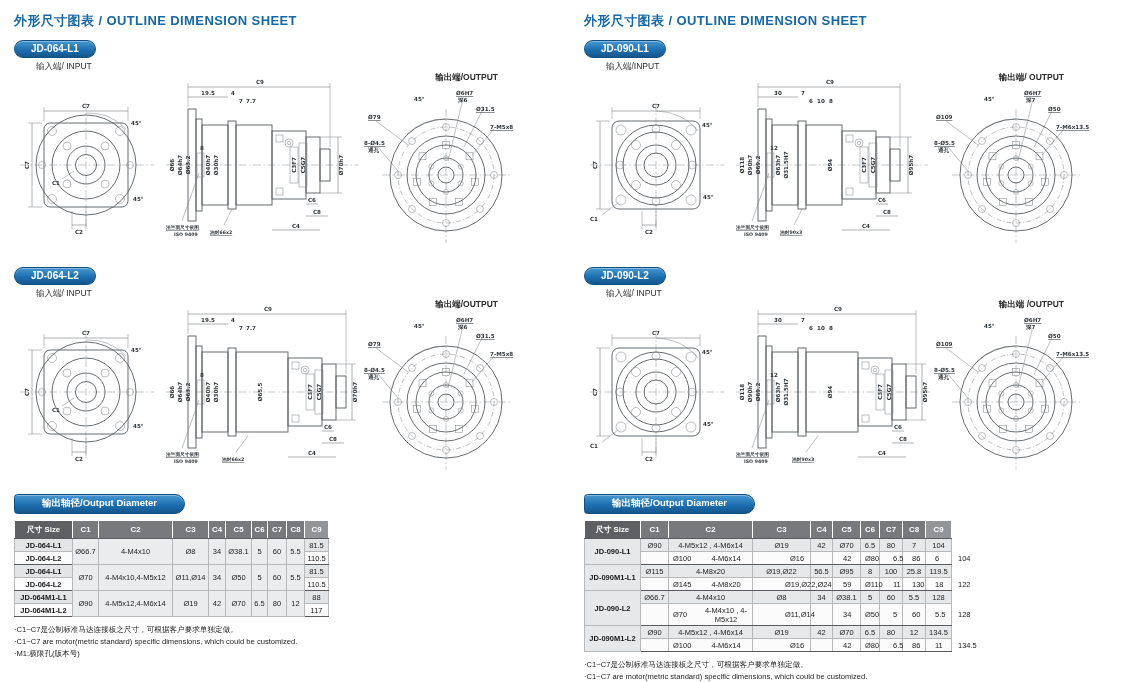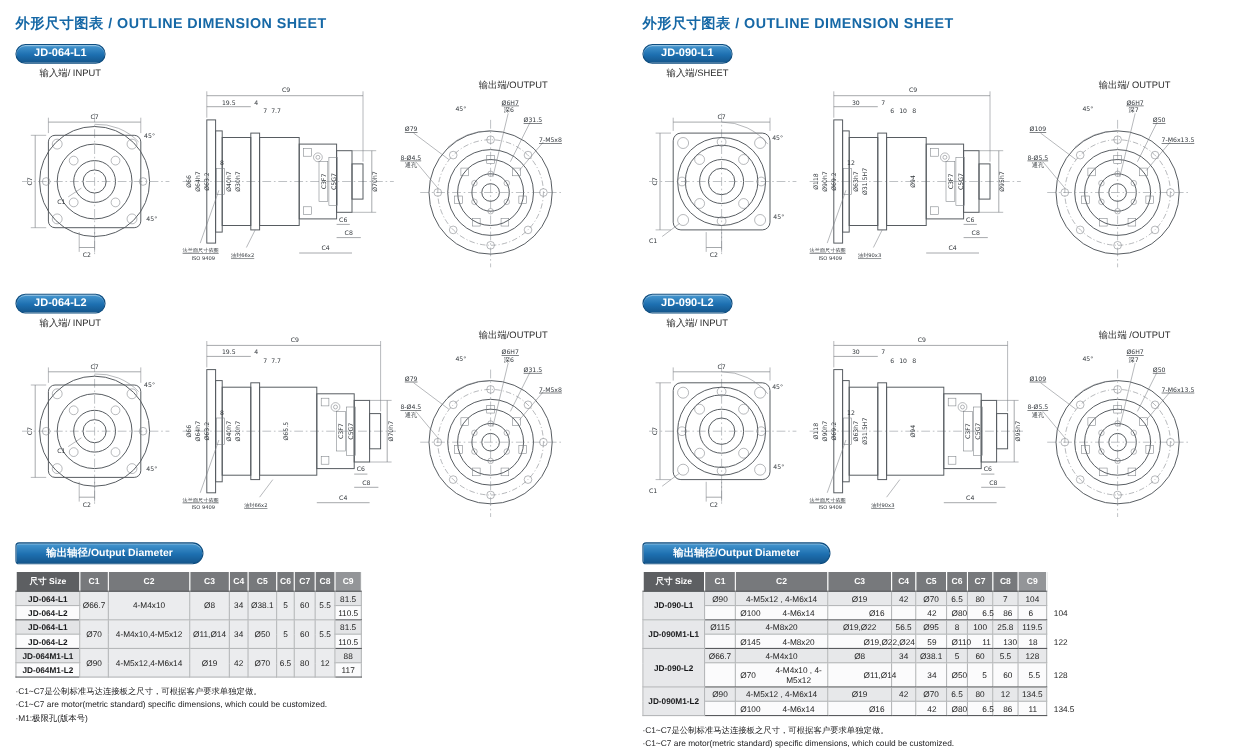--- a/index.html
+++ b/index.html
@@ -6,21 +6,21 @@
   .page{width:1133px;height:682px;background:#fff;position:relative;display:flex;
         font-family:"Liberation Sans",sans-serif;overflow:hidden;}
   .col{width:566px;box-sizing:border-box;padding:10px 6px 0 14px;position:relative;}
   .col.right{padding-left:18px;}
   .sheet-title{font-size:13px;font-weight:bold;color:#1668a6;letter-spacing:.4px;margin:2px 0 8px 0;}
   .badge{display:inline-block;background:linear-gradient(180deg,#4798d0 0%,#1d6fb0 55%,#14568c 100%);
          color:#fff;font-weight:bold;font-size:10px;padding:2px 16px 3px;border-radius:9px;
          border:1px solid #0f4e80;box-shadow:inset 0 1px 0 rgba(255,255,255,.35);}
   .model{position:relative;margin-bottom:6px;}
   .inlab{font-size:8.5px;color:#2b2b2b;margin:3px 0 0 22px;}
-  .drawings{display:flex;align-items:flex-start;position:relative;height:186px;}
+  .drawings{display:flex;align-items:flex-start;position:relative;height:186px;font-weight:bold;}
   .outlab{position:absolute;top:-1px;right:62px;font-size:8.5px;color:#2b2b2b;}
   .dv{flex:0 0 auto;}
   .outdia{margin:4px 0 6px 0;}
   .outdia .badge{border-radius:4px 12px 12px 4px;font-size:9.5px;padding:2px 27px 3px;}
   
   .ln{fill:none;stroke:#565b60;stroke-width:.9;}
   .tn{fill:none;stroke:#7a7f84;stroke-width:.5;}
   .bc{fill:none;stroke:#7a7f84;stroke-width:.5;stroke-dasharray:5 2 1 2;}
   .cl{fill:none;stroke:#8a8f94;stroke-width:.5;stroke-dasharray:8 2.5 1.5 2.5;}
   .dm{fill:none;stroke:#6a6f74;stroke-width:.55;}
@@ -447,21 +447,21 @@
       <div>·C1~C7 are motor(metric standard) specific dimensions, which could be customized.</div>
       <div>·M1:极限孔(版本号)</div>
     </div>
   </div>
 
   <div class="col right">
     <div class="sheet-title">外形尺寸图表 / OUTLINE DIMENSION SHEET</div>
 
     <section class="model">
       <div class="badge">JD-090-L1</div>
-      <div class="inlab">输入端/SHEET</div>
+      <div class="inlab">输入端/INPUT</div>
       <div class="drawings">
         <div class="outlab">输出端/ OUTPUT</div>
 
         <svg class="dv" width="148" height="172" viewBox="0 0 148 172">
           <g>
             <line class="cl" x1="6" y1="92" x2="140" y2="92"></line>
               <line class="cl" x1="72" y1="30" x2="72" y2="158"></line>
             <rect class="ln" x="28" y="48" width="88" height="88" rx="7"></rect>
             <circle class="ln" cx="72" cy="92" r="40"></circle>
               <circle class="ln" cx="72" cy="92" r="33"></circle>

